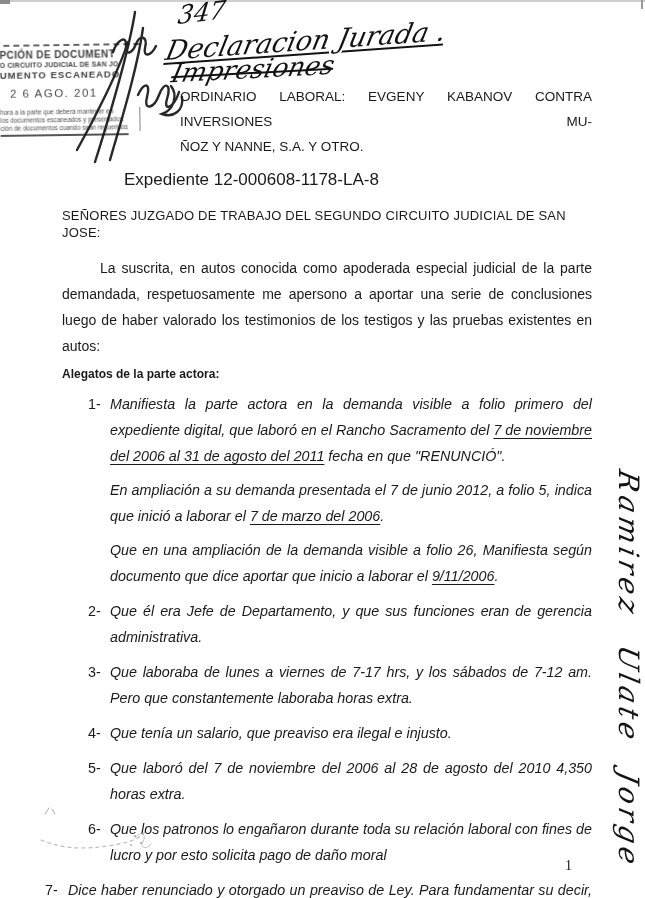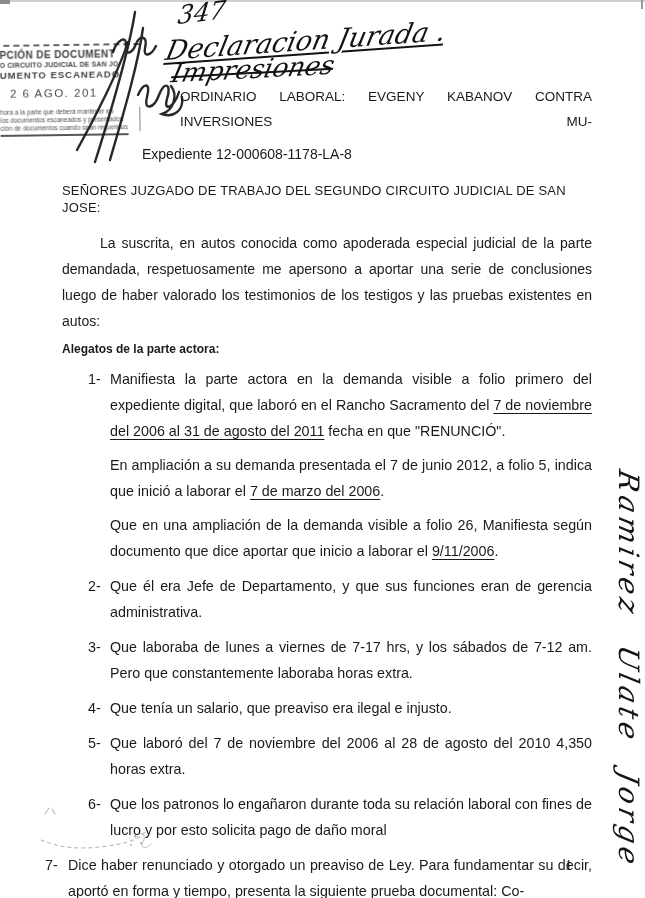--- a/index.html
+++ b/index.html
@@ -50,33 +50,33 @@
   .vsig{
     transform-origin:0 0;transform:rotate(90deg) skewX(-12deg);
     width:420px;font-family:"DejaVu Serif",serif;font-style:italic;
     font-size:28px;letter-spacing:4px;word-spacing:16px;color:#141414;white-space:nowrap;
   }
 
   
   .doc{position:absolute;left:62px;top:84px;width:530px;}
   .caption{margin-left:118px;width:412px;font-size:13.5px;line-height:25px;}
   .cap1{text-align:justify;text-align-last:justify;}
-  .exped{margin-left:80px;margin-top:12px;font-size:14px;line-height:17px;}
+  .exped{margin-left:62px;margin-top:12px;font-size:17px;line-height:17px;}
   .salut{margin-top:19px;font-size:13px;line-height:17px;letter-spacing:.2px;}
   .intro{
     margin:14px 0 2px 0;font-size:14px;line-height:26px;
     text-align:justify;text-indent:38px;
   }
   .heading{margin-top:7px;font-size:12px;font-weight:bold;line-height:17px;}
   .list{margin-top:8px;}
   .item{position:relative;padding-left:48px;margin-bottom:9px;font-size:14.3px;line-height:26px;}
   .item .num{position:absolute;left:26px;top:0;}
   .item.outdent{padding-left:6px;}
   .item.outdent .num{left:-17px;}
-  .item p{margin:0 0 8px 0;text-align:justify;}
+  .item p{margin:0 0 8px 0;text-align:justify;font-style:italic;}
   .item p:last-child{margin-bottom:0;}
   .u{text-decoration:underline;text-decoration-thickness:1.3px;text-underline-offset:3px;}
   .pagenum{position:absolute;left:565px;top:858px;font-family:"Liberation Serif",serif;font-size:14px;}
 </style>
 </head>
 <body>
 
 <div class="page">
 
   <div class="scan-top-line"></div>
@@ -107,20 +107,21 @@
       <path d="M 22 150 C 40 118, 64 70, 73 42"></path>
       <path d="M 58 52 C 62 40, 72 34, 71 46 C 70 56, 77 54, 81 44 C 85 34, 93 36, 90 48 C 88 58, 96 56, 101 46"></path>
       <path d="M 83 95 C 89 82, 96 82, 92 97 C 88 111, 99 109, 104 95 C 109 81, 117 83, 112 99 C 108 112, 119 108, 124 92"></path>
       <path d="M 116 86 C 123 95, 119 110, 107 114 C 118 118, 129 111, 127 97"></path>
     </g>
   </svg>
 
   <div class="doc">
     <div class="caption">
       <div class="cap1">ORDINARIO LABORAL: EVGENY KABANOV CONTRA INVERSIONES MU-</div>
+      <div class="cap2">ÑOZ Y NANNE, S.A. Y OTRO.</div>
     </div>
     <div class="exped">Expediente 12-000608-1178-LA-8</div>
     <div class="salut">SEÑORES JUZGADO DE TRABAJO DEL SEGUNDO CIRCUITO JUDICIAL DE SAN JOSE:</div>
     <p class="intro">La suscrita, en autos conocida como apoderada especial judicial de la parte demandada, respetuosamente me apersono a aportar una serie de conclusiones luego de haber valorado los testimonios de los testigos y las pruebas existentes en autos:</p>
     <div class="heading">Alegatos de la parte actora:</div>
     <div class="list" id="alegatos-list">
         <div class="item">
           <span class="num">1-</span>
           <p><span>Manifiesta la parte actora en la demanda visible a folio primero del expediente digital, que laboró en el Rancho Sacramento del </span><span class="u">7 de noviembre del 2006 al 31 de agosto del 2011</span><span> fecha en que "RENUNCIÓ".</span></p>
           <p><span>En ampliación a su demanda presentada el 7 de junio 2012, a folio 5, indica que inició a laborar el </span><span class="u">7 de marzo del 2006</span><span>.</span></p>

